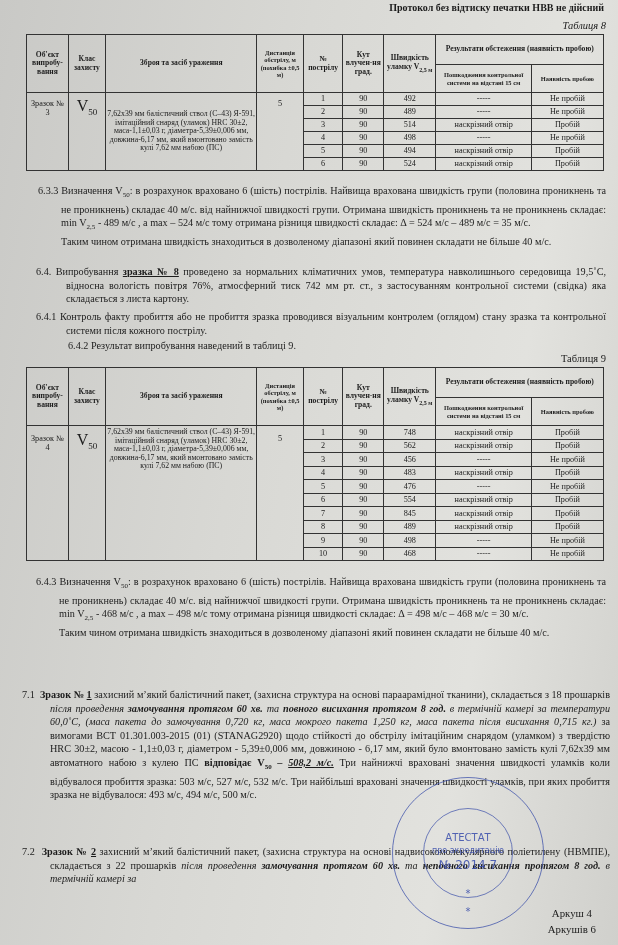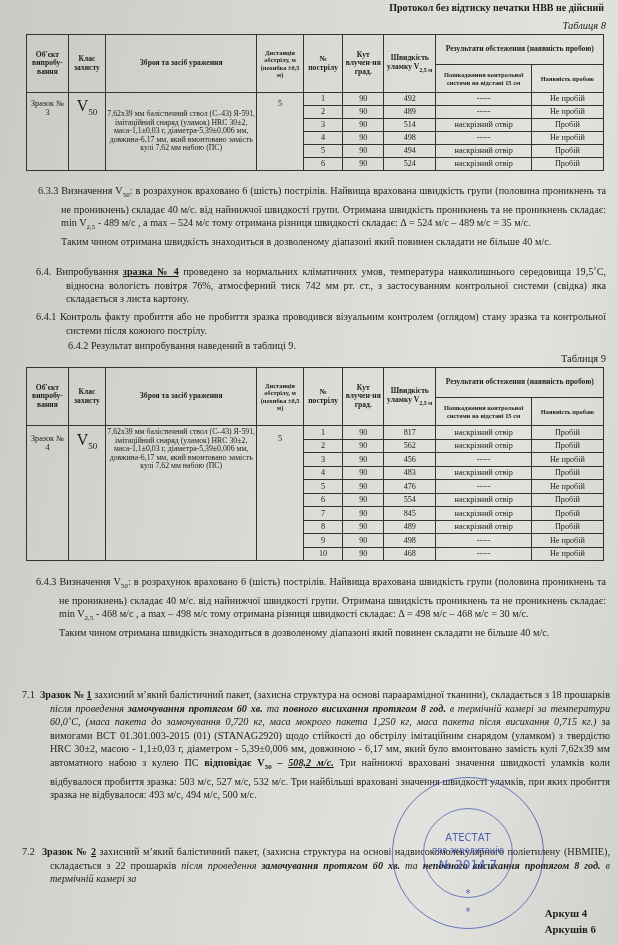--- a/index.html
+++ b/index.html
@@ -17,21 +17,21 @@
   table.t th.small { font-size:6.4px; }
   .sub25 { font-size:6px; vertical-align:sub; }
   .v50 { font-size:16px; }
   .v50 sub { font-size:9px; }
   .weapon { font-size:7.8px; line-height:1.18; padding:2px 3px; }
   .para { position:absolute; font-size:10.2px; line-height:13.6px; text-align:justify; }
   .ind { padding-left:23px; }
   .sect { position:absolute; left:22px; font-size:10.6px; font-weight:bold; }
   b.u, .u { text-decoration:underline; }
   .footer { position:absolute; left:30px; top:905px; font-size:10.8px; font-weight:bold; line-height:16px; }
-  .footer-r { position:absolute; right:22px; top:905px; font-size:10.8px; font-weight:bold; line-height:16px; text-align:left; }
+  .footer-r { position:absolute; right:22px; top:905px; font-size:10.8px; font-weight:normal; line-height:16px; text-align:center; }
   .hand { font-family:"DejaVu Sans", sans-serif; font-weight:normal; color:#2a3c9a; font-size:14px; }
   .stamp { position:absolute; left:392px; top:777px; width:150px; height:150px; border-radius:50%;
            border:1.6px solid rgba(60,80,170,0.75); }
   .stamp .inner { position:absolute; left:30px; top:30px; width:88px; height:88px; border-radius:50%;
            border:1.2px solid rgba(60,80,170,0.7); }
   .stamp .txt { position:absolute; width:150px; text-align:center; color:rgba(55,75,170,0.85); font-family:"DejaVu Sans", sans-serif; }
 </style>
 </head>
 <body>
 
@@ -120,21 +120,21 @@
     <div class="ind" style="text-indent:-23px;">
       <span>6.3.3</span>
       <span>Визначення V</span><sub style="font-size:7px">50</sub><span>: в розрахунок враховано 6 (шість) пострілів. Найвища врахована швидкість групи (половина проникнень та не проникнень) складає 40 м/с. від найнижчої швидкості групи. Отримана швидкість проникнень та не проникнень складає: min V</span><sub style="font-size:7px">2,5</sub><span> - 489 м/с , а max – 524 м/с тому отримана різниця швидкості складає: Δ = 524 м/с – 489 м/с = 35 м/с.</span>
     </div>
     <div class="ind">Таким чином отримана швидкість знаходиться в дозволеному діапазоні який повинен складати не більше 40 м/с.</div>
   </div>
 
   <div class="para" style="left:36px; top:265px; width:570px;">
     <div style="padding-left:30px; text-indent:-30px;">
       <span>6.4.</span>
-      <span>Випробування </span><b class="u">зразка № 4</b><span> проведено за нормальних кліматичних умов, температура навколишнього середовища 19,5˚С, відносна вологість повітря 76%, атмосферний тиск 742 мм рт. ст., з застосуванням контрольної системи (свідка) яка складається з листа картону.</span>
+      <span>Випробування </span><b class="u">зразка № 8</b><span> проведено за нормальних кліматичних умов, температура навколишнього середовища 19,5˚С, відносна вологість повітря 76%, атмосферний тиск 742 мм рт. ст., з застосуванням контрольної системи (свідка) яка складається з листа картону.</span>
     </div>
   </div>
 
   <div class="para" style="left:36px; top:310px; width:570px;">
     <div style="padding-left:30px; text-indent:-30px;">
       <span>6.4.1</span>
       <span>Контроль факту пробиття або не пробиття зразка проводився візуальним контролем (оглядом) стану зразка та контрольної системи після кожного пострілу.</span>
     </div>
   </div>
 
@@ -171,21 +171,21 @@
       <th class="small">Пошкодження контрольної системи на відстані 15 см</th>
       <th class="small">Наявність пробою</th>
     </tr>
     <tr style="height:13.5px">
       <td rowspan="10" style="vertical-align:top;padding-top:8px">Зразок № 4</td>
       <td rowspan="10" style="vertical-align:top;padding-top:5px" class="v50"><span>V</span><sub>50</sub></td>
       <td rowspan="10" class="weapon" style="vertical-align:top;padding-top:2px">7,62х39 мм балістичний ствол (С–43) Я-591, імітаційний снаряд (уламок) HRC 30±2, маса-1,1±0,03 г, діаметра-5,39±0,006 мм, довжина-6,17 мм, який вмонтовано замість кулі 7,62 мм набою (ПС)</td>
       <td rowspan="10" style="vertical-align:top;padding-top:8px">5</td>
       <td>1</td>
           <td>90</td>
-          <td>817</td>
+          <td>748</td>
           <td>наскрізний отвір</td>
           <td>Пробій</td>
     </tr>
     <tr style="height:13.5px">
           <td>2</td>
           <td>90</td>
           <td>562</td>
           <td>наскрізний отвір</td>
           <td>Пробій</td>
         </tr>

